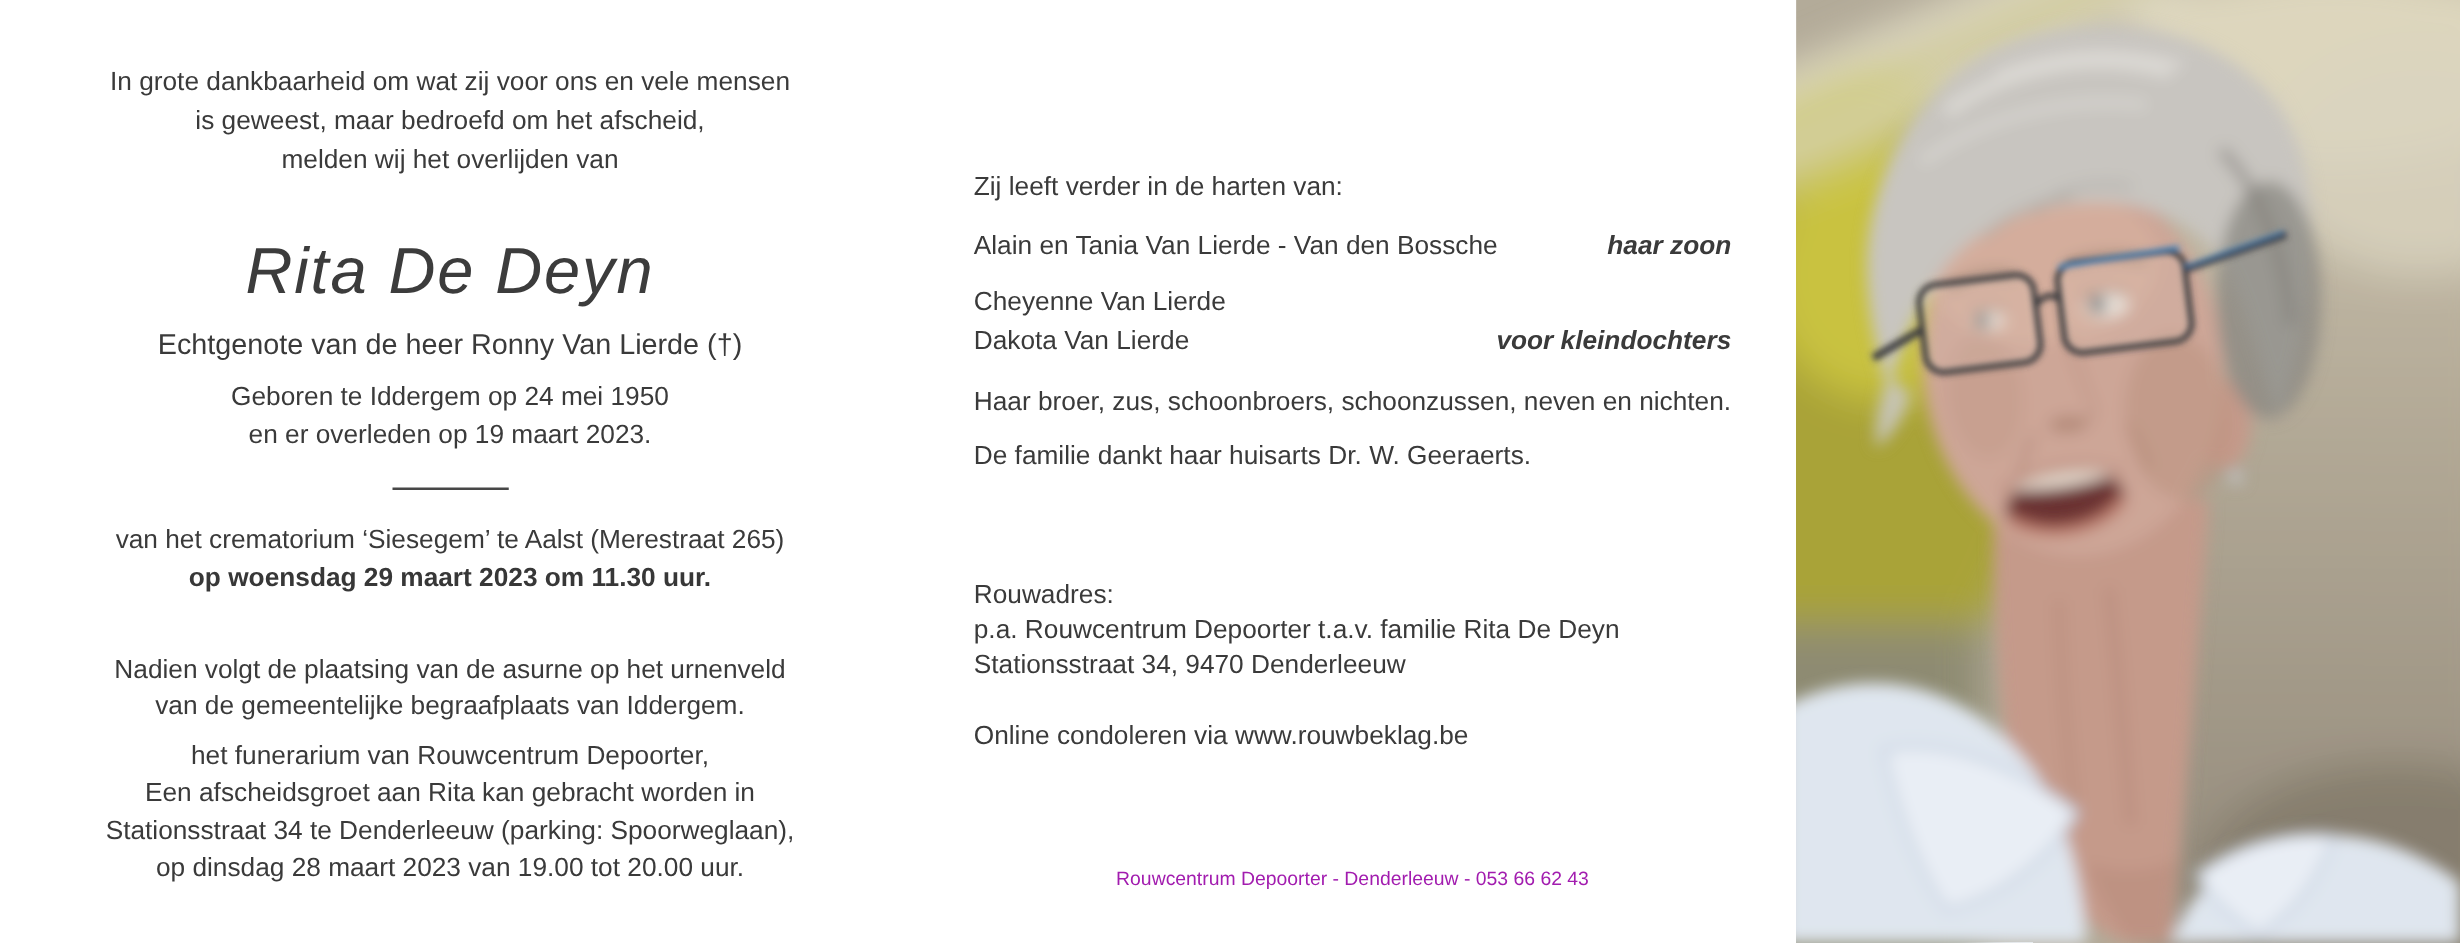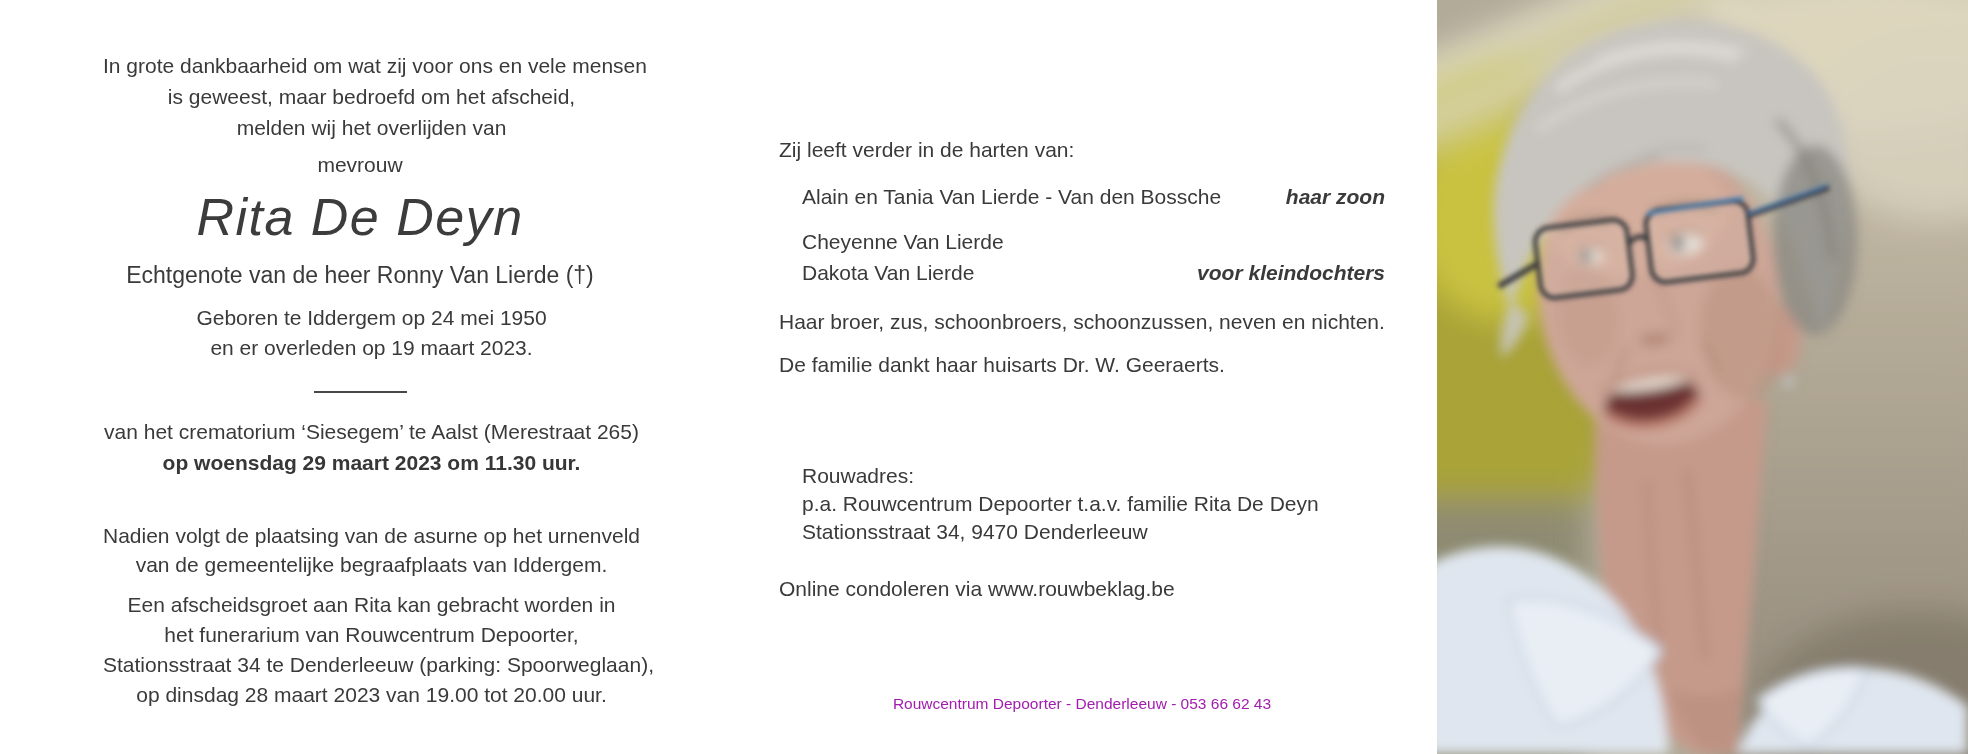--- a/index.html
+++ b/index.html
@@ -1,18 +1,18 @@
 <!DOCTYPE html>
 <html><head>
 <meta charset="utf-8">
 <style>
   html,body{margin:0;padding:0;background:#ffffff;}
   #page{position:relative;width:1968px;height:754px;background:#ffffff;overflow:hidden;
         font-family:"Liberation Sans","DejaVu Sans",sans-serif;color:#3a3a3a;}
-  .line{white-space:nowrap;margin-left:23px;}
+  .line{white-space:nowrap;}
 
   
   .lblock{position:absolute;left:80px;width:560px;text-align:center;font-size:21px;line-height:31px;}
   .honorific{line-height:30px;}
   .deceased{font-size:52px;line-height:62px;font-style:italic;font-weight:300;letter-spacing:1.5px;color:#3c3c3c;}
   .spouse{font-size:23px;line-height:28px;}
   .dates{line-height:30px;}
   .ceremony{line-height:31px;}
   .urn{line-height:29px;}
   .farewell{line-height:30px;}
@@ -37,21 +37,20 @@
 <body>
 
 <div id="page">
 
   <div class="lblock" style="top:50px">
     <div class="line">In grote dankbaarheid om wat zij voor ons en vele mensen</div>
     <div class="line">is geweest, maar bedroefd om het afscheid,</div>
     <div class="line">melden wij het overlijden van</div>
   </div>
 
-  <div class="lblock honorific" style="top:150px">mevrouw</div>
 
   <div class="lblock deceased" style="top:186px">Rita De Deyn</div>
 
   <div class="lblock spouse" style="top:261px">Echtgenote van de heer Ronny Van Lierde (†)</div>
 
   <div class="lblock dates" style="top:303px">
     <div class="line">Geboren te Iddergem op 24 mei 1950</div>
     <div class="line">en er overleden op 19 maart 2023.</div>
   </div>
 
@@ -61,22 +60,22 @@
     <div class="line">van het crematorium ‘Siesegem’ te Aalst (Merestraat 265)</div>
     <div class="line bold">op woensdag 29 maart 2023 om 11.30 uur.</div>
   </div>
 
   <div class="lblock urn" style="top:521px">
     <div class="line">Nadien volgt de plaatsing van de asurne op het urnenveld</div>
     <div class="line">van de gemeentelijke begraafplaats van Iddergem.</div>
   </div>
 
   <div class="lblock farewell" style="top:590px">
+    <div class="line">het funerarium van Rouwcentrum Depoorter,</div>
     <div class="line">Een afscheidsgroet aan Rita kan gebracht worden in</div>
-    <div class="line">het funerarium van Rouwcentrum Depoorter,</div>
     <div class="line">Stationsstraat 34 te Denderleeuw (parking: Spoorweglaan),</div>
     <div class="line">op dinsdag 28 maart 2023 van 19.00 tot 20.00 uur.</div>
   </div>
 
   <div class="mblock" style="top:134px">Zij leeft verder in de harten van:</div>
 
   <div class="mblock row" style="top:181px">
     <span class="line">Alain en Tania Van Lierde - Van den Bossche</span>
     <span class="rel line">haar zoon</span>
   </div>

